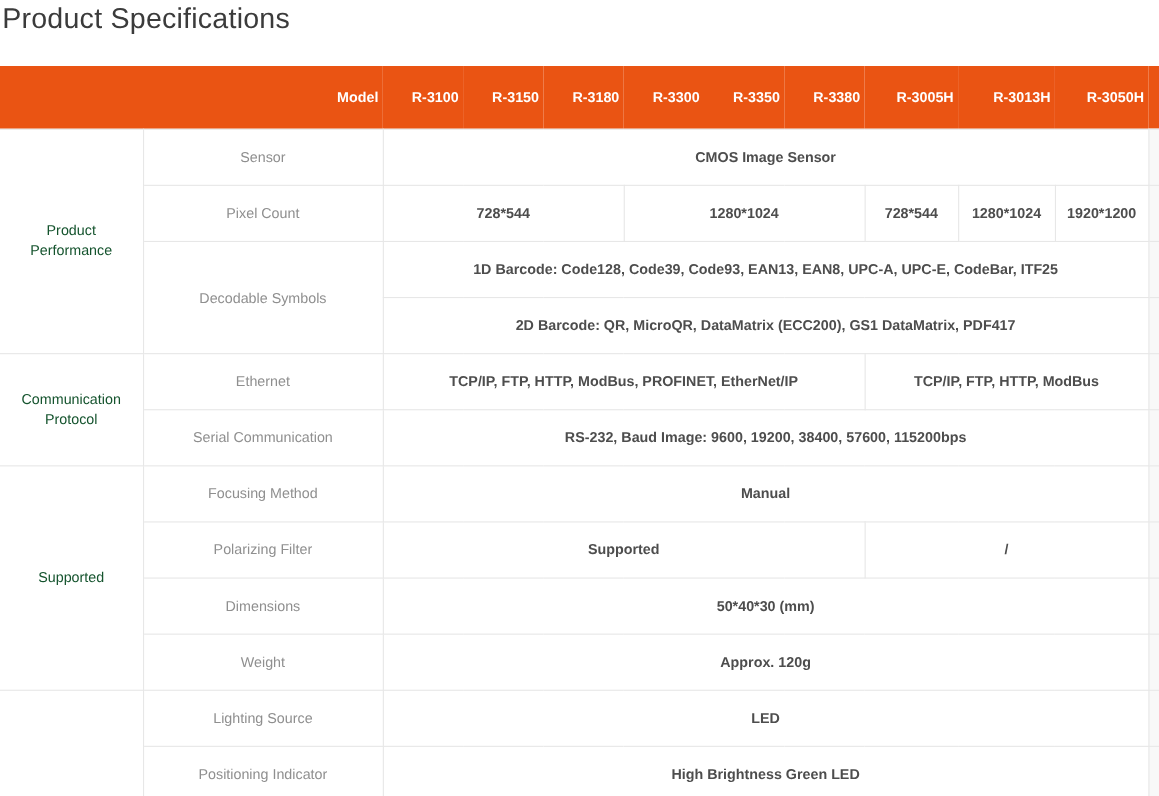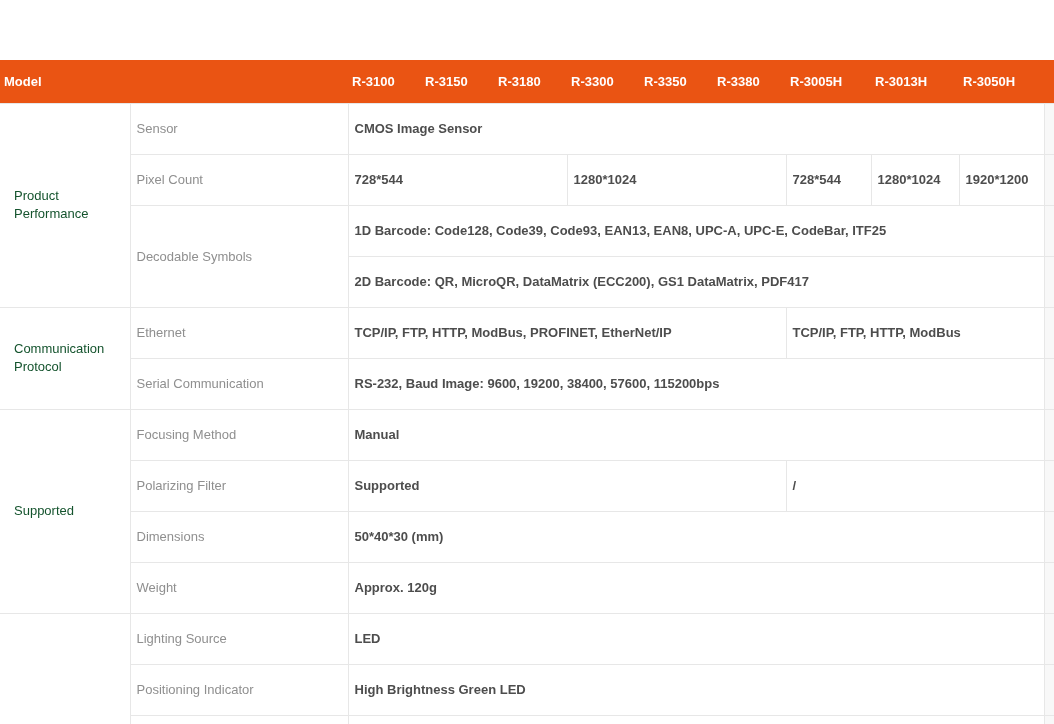--- a/index.html
+++ b/index.html
@@ -27,35 +27,36 @@
     left: 0;
     width: 1054px;
     overflow: hidden;
   }
   table.spec-table {
     border-collapse: collapse;
     table-layout: fixed;
     width: 1064px;
   }
   .spec-table th {
-    height: 43px;
+    height: 57px;
     padding: 0 4px;
     border: none;
     color: #ffffff;
     font-size: 13px;
     font-weight: 700;
-    text-align: left;
+    text-align: right;
     vertical-align: middle;
     white-space: nowrap;
   }
   .spec-table td {
     height: 51px;
     padding: 0 6px;
     border: 1px solid #e7e7e7;
     font-size: 13px;
+    text-align: center;
     vertical-align: middle;
   }
   td.cat {
     border-left: none;
     color: #14532d;
     line-height: 18px;
     padding: 0 14px;
   }
   td.lbl { color: #8f8f8f; }
   td.val { color: #4d4d4d; font-weight: bold; }
@@ -64,20 +65,21 @@
     background: #f8f8f8;
     padding: 0;
   }
   tr.sliver td { height: 40px; }
 </style>
 </head>
 <body>
 
 <div class="page">
 
+  <h1 class="page-title">Product Specifications</h1>
 
   <div class="table-wrap">
     <table class="spec-table">
       <colgroup>
         <col style="width:130px">
           <col style="width:218px">
         <col style="width:73px">
           <col style="width:73px">
           <col style="width:73px">
         <col style="width:73px">

